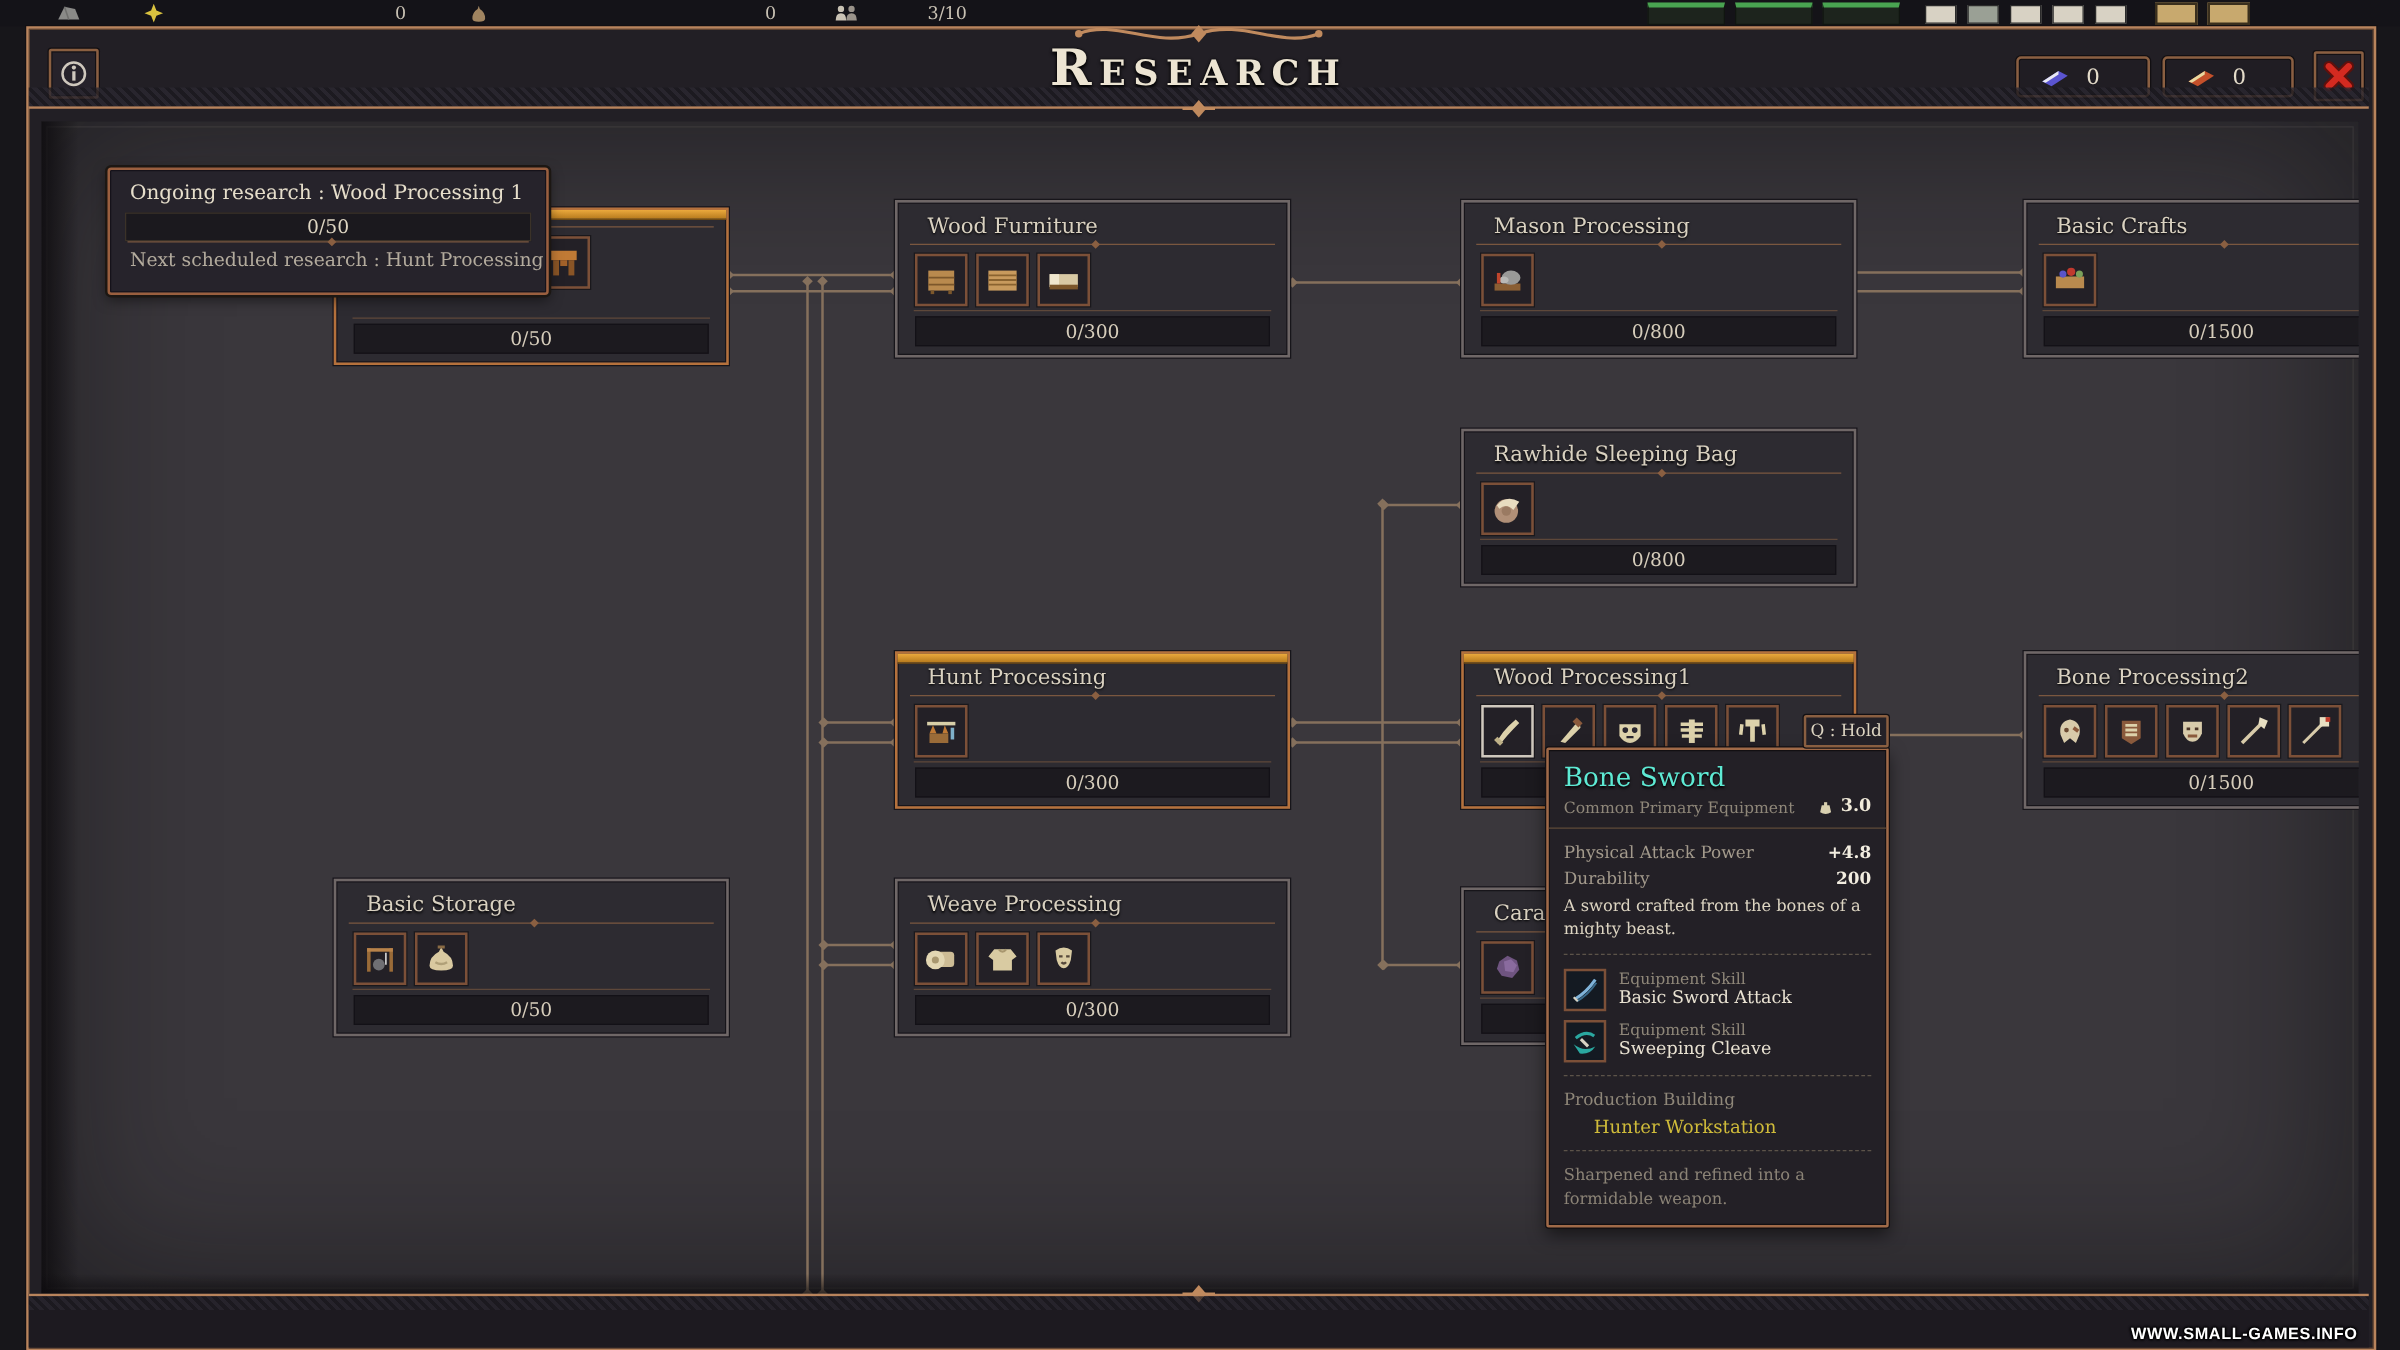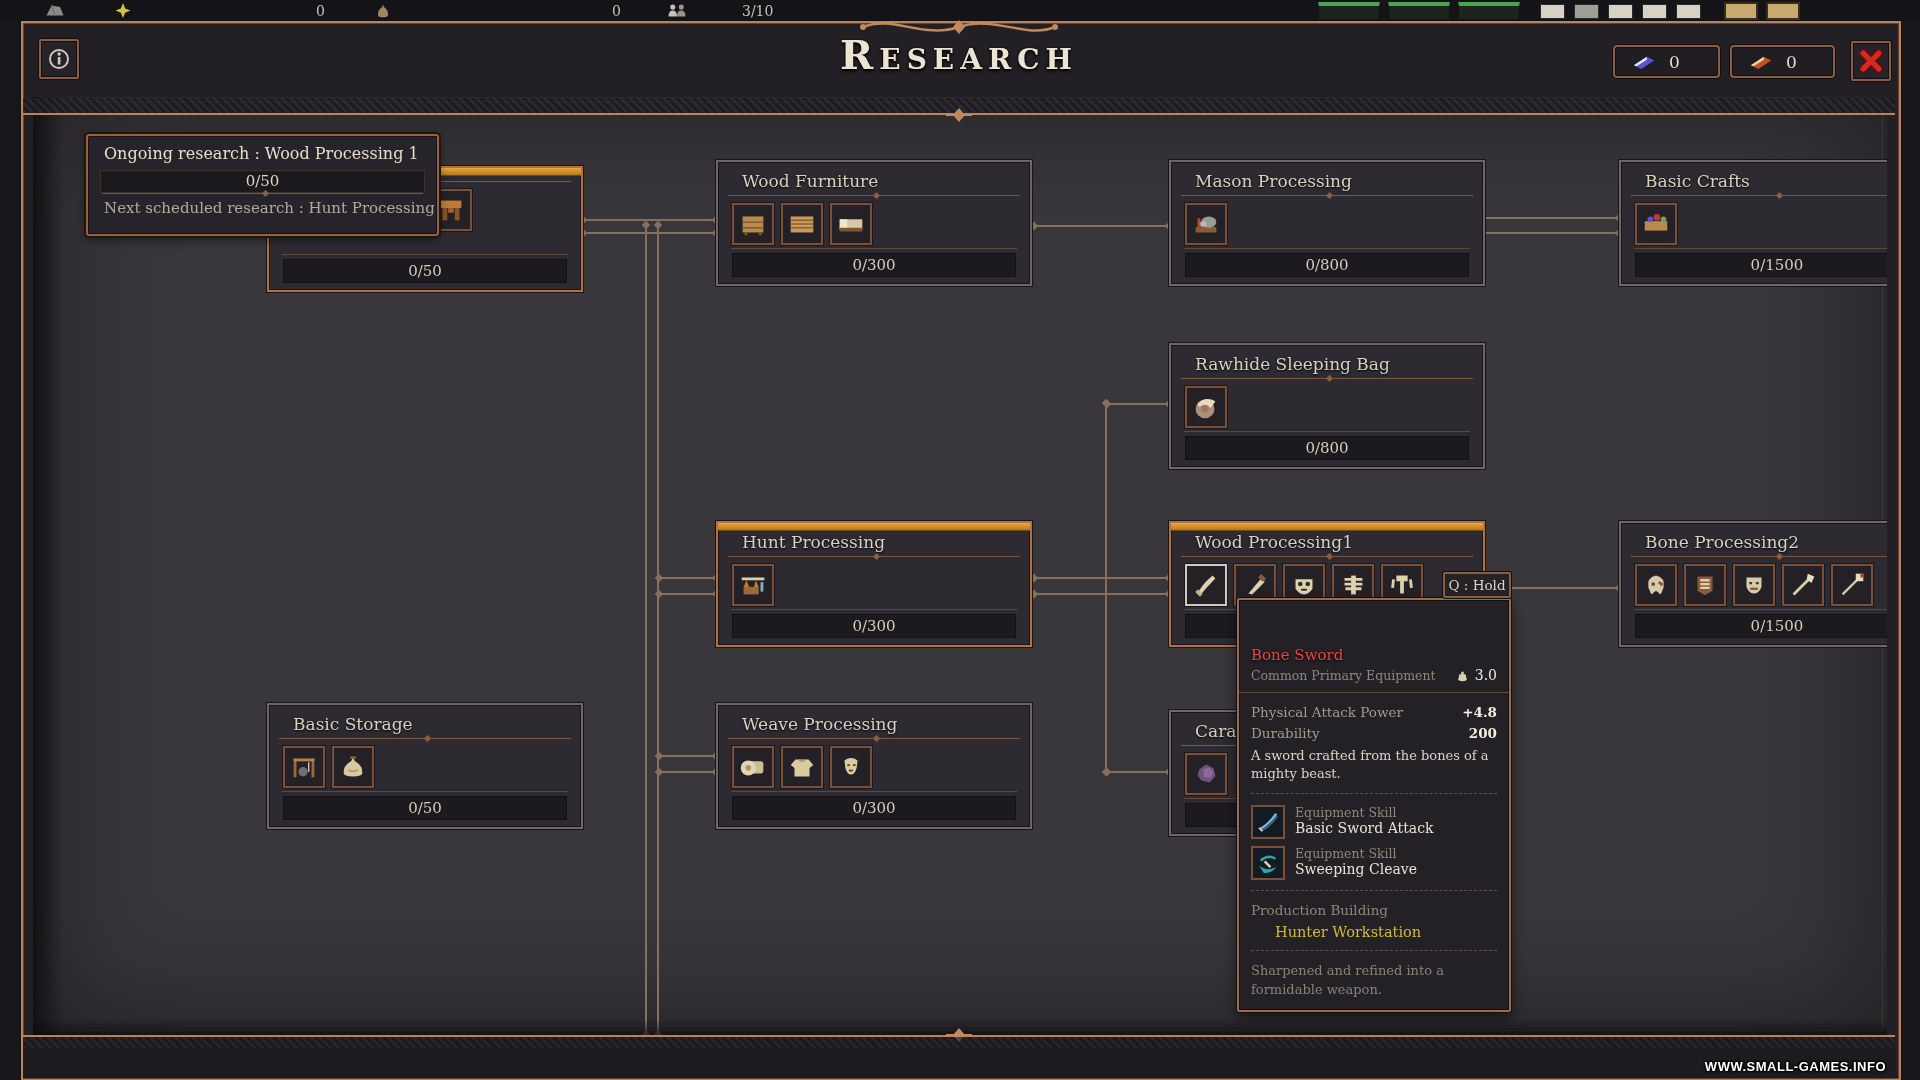--- a/index.html
+++ b/index.html
@@ -12,21 +12,21 @@
   .ts-ic svg{display:block;}
   .gbtn{position:absolute;top:2px;width:62px;height:18px;background:#1d241d;border:1px solid #101510;
         border-top:4px solid #49a351;box-sizing:border-box;}
   .wicon2{position:absolute;top:4px;width:25px;height:15px;background:#d8d2c4;border:1px solid #2a2a2a;box-sizing:border-box;}
   .wicon2.g{background:#9aA095;}
   .ticon{position:absolute;top:2px;width:34px;height:18px;background:#c8a96e;border:2px solid #3a2f1d;box-sizing:border-box;}
 
   
   .panel{position:absolute;left:21px;top:21px;width:1876px;height:1056px;background:#221f25;
          border:2px solid #b9845c;box-shadow:0 0 0 1px #120f12, inset 0 0 0 1px #5f4330;z-index:6;}
-  .panel-header{position:absolute;left:23px;top:23px;width:1872px;height:92px;z-index:8;}
+  .panel-header{position:absolute;left:23px;top:23px;width:1872px;height:64px;z-index:8;}
   .panel-header::before{content:'';position:absolute;left:0;right:0;bottom:0;height:2px;background:#b9845c;}
   .panel-header::after{content:'';position:absolute;left:0;right:0;bottom:2px;height:15px;
         background:repeating-linear-gradient(45deg,#2a2730 0 3px,#1b191f 3px 6px);opacity:.8;}
   .page-title{position:absolute;left:0;right:0;top:8px;text-align:center;font-variant:small-caps;
         font-weight:bold;font-size:40px;letter-spacing:6px;color:#ece4d2;
         text-shadow:0 2px 3px #000,0 0 2px #000;}
   .flourish{position:absolute;left:50%;transform:translateX(-50%);}
   .squarebtn{position:absolute;width:36px;height:36px;background:#26222a;border:2px solid #8a5f41;
         box-shadow:0 0 0 1px #120f12, inset 0 0 0 1px #120f12;border-radius:2px;
         display:flex;align-items:center;justify-content:center;cursor:pointer;}
@@ -101,24 +101,24 @@
   .og-next{margin:2px 0 0 16px;font-size:15px;color:#b3ab9d;white-space:nowrap;}
 
   
   .qhold{position:absolute;left:1410px;top:475px;width:68px;height:26px;background:#242127;z-index:50;
         border:2px solid #8a5f41;box-sizing:border-box;border-radius:2px;box-shadow:0 0 0 1px #120f12;
         text-align:center;line-height:22px;font-size:13.5px;color:#ddd5c2;}
   .itip{position:absolute;left:1204px;top:501px;width:274px;background:#232026;z-index:49;
         border:2px solid #a06a48;border-radius:2px;box-sizing:border-box;
         box-shadow:0 0 0 1px #120f12, inset 0 0 0 1px #120f12, 0 6px 14px rgba(0,0,0,.55);}
   .itip-head{padding:10px 12px 9px 12px;border-bottom:1px solid #5f4a38;}
-  .iname{font-size:15px;color:#ef4444;text-shadow:0 1px 2px #000;margin-top:36px;}
+  .iname{font-size:21px;color:#5eead4;text-shadow:0 1px 2px #000;}
   .irarerow{display:flex;align-items:flex-end;margin-top:3px;}
   .irare{font-size:12.5px;color:#8f8779;flex:1;}
-  .iweight{display:flex;align-items:center;gap:5px;font-size:14px;color:#f0ead9;font-weight:normal;}
+  .iweight{display:flex;align-items:center;gap:5px;font-size:14px;color:#f0ead9;font-weight:bold;}
   .iweight svg{width:15px;height:15px;display:block;}
   .itip-body{padding:9px 12px 10px 12px;}
   .statrow{display:flex;font-size:13.5px;line-height:21px;}
   .slabel{flex:1;color:#a39a8c;}
   .sval{color:#f2ede0;font-weight:bold;}
   .idesc{margin-top:3px;font-size:13px;line-height:1.4;color:#ddd5c2;}
   .dash{height:1px;margin:10px 0;border-top:1px dashed #5c5349;}
   .skill{display:flex;gap:10px;margin:7px 0;}
   .skic{width:34px;height:34px;border:2px solid #7c5038;box-sizing:border-box;background:#141a22;
         display:flex;align-items:center;justify-content:center;}

